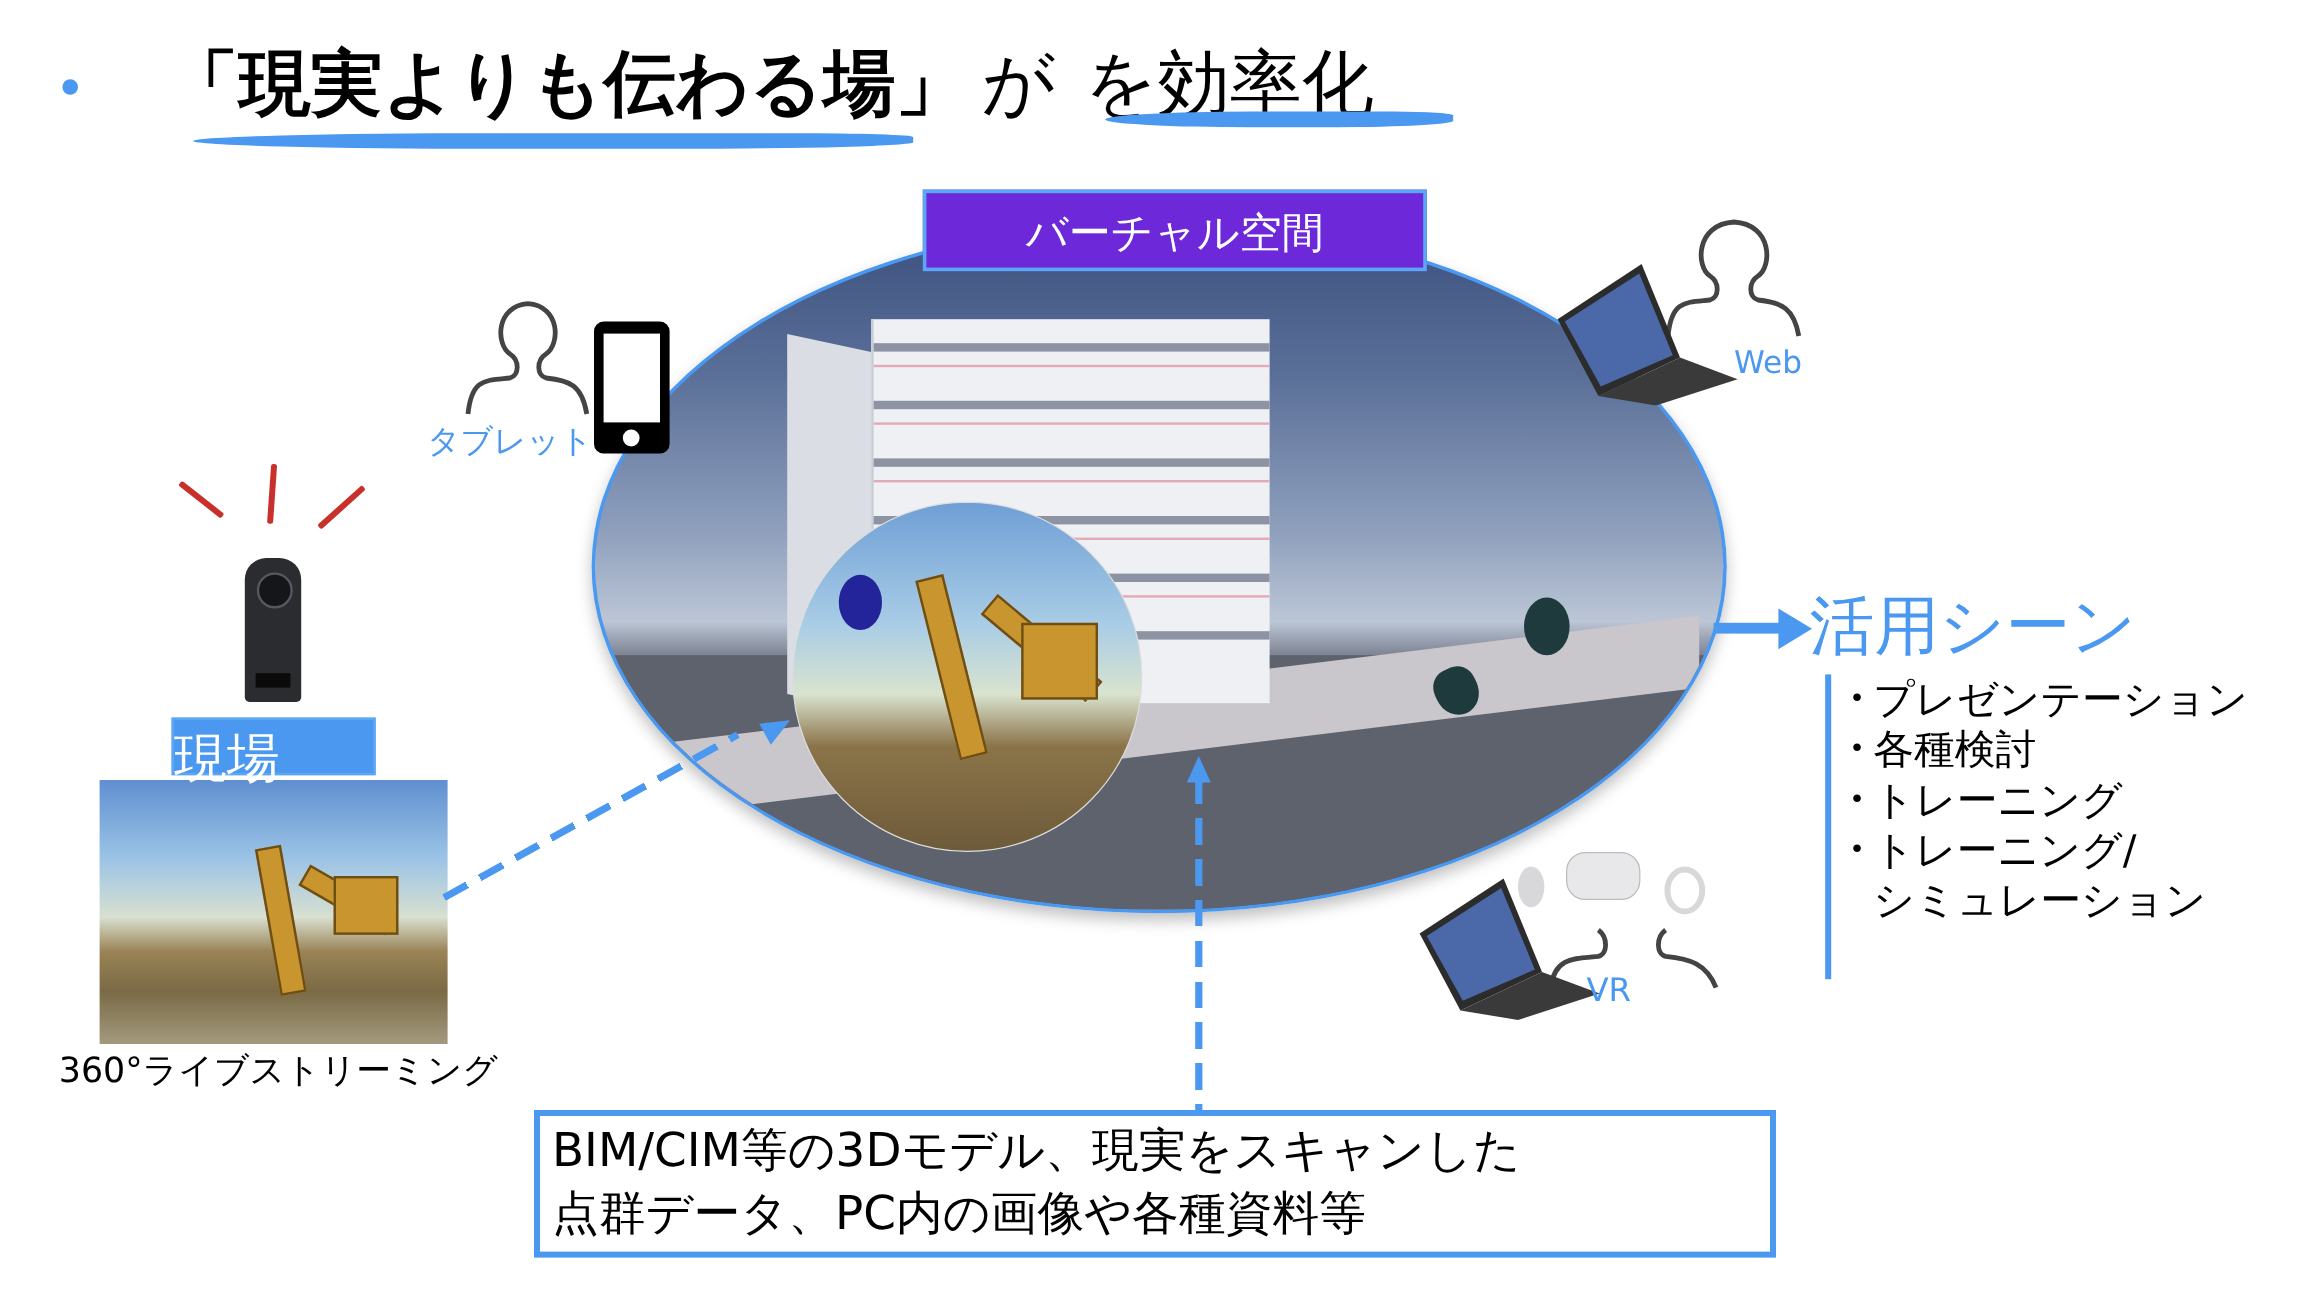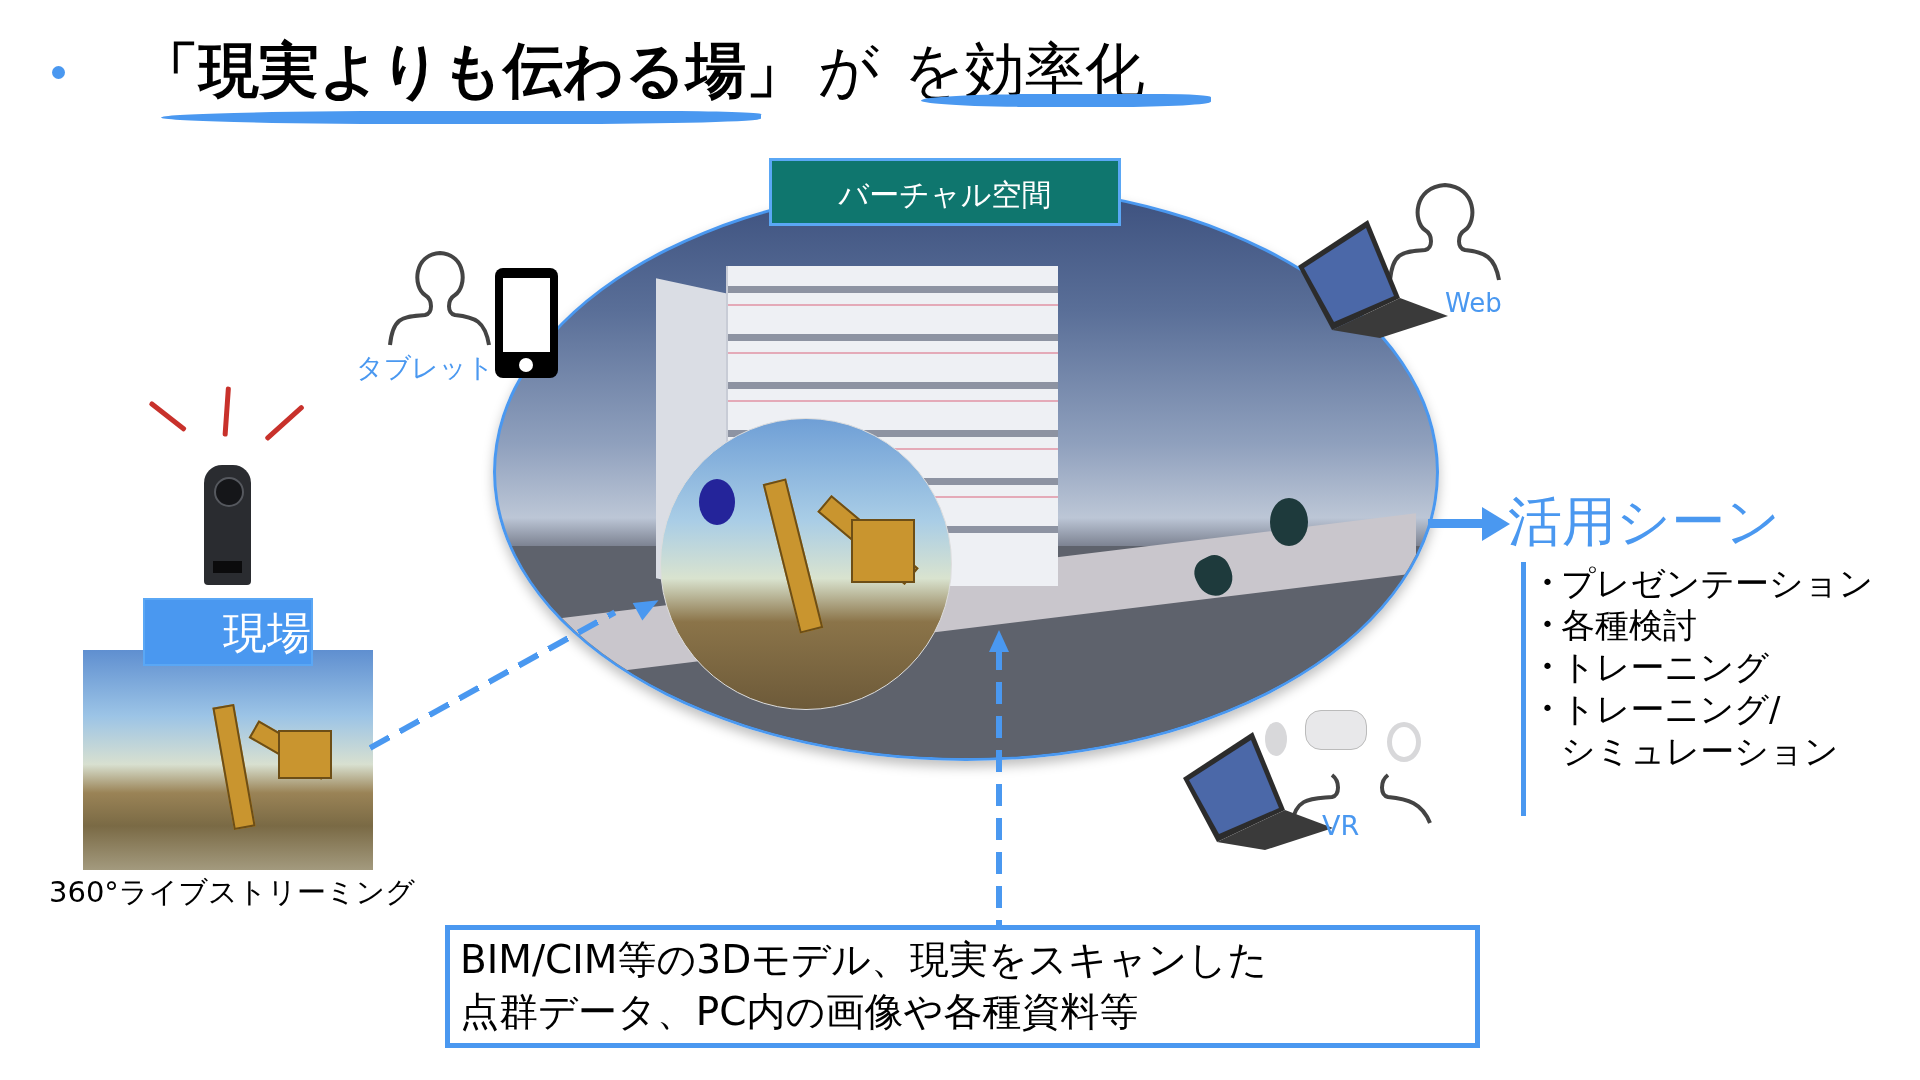--- a/index.html
+++ b/index.html
@@ -27,26 +27,26 @@
   .pink-line { position:absolute; left:0; width:100%; height:2px; background:#e4aab8; }
   .avatar-head { left:774px; top:312px; width:38px; height:48px; border-radius:50%; background:#1e3a3c; }
   .avatar-hand { left:700px; top:370px; width:36px; height:40px; border-radius:40% 40% 50% 50%; background:#1e3a3c; transform:rotate(-25deg); }
 
   
   .sphere { left:660px; top:418px; width:290px; height:290px; border-radius:50%; overflow:hidden;
             background: linear-gradient(180deg,#6f9fd6 0%,#a9cde6 35%,#d9e3cf 55%,#8b7449 70%,#6d5a39 100%);
             border:1px solid #ddd; }
 
   
-  .vlabel { left:769px; top:158px; width:352px; height:68px; background:#0f766e; border:3px solid #5aa7f5;
-            color:#fff; font-size:30px; line-height:68px; text-align:center; box-sizing:border-box; }
-
-  
-  .site-label { left:143px; top:598px; width:170px; height:68px; background:#4a98f0; color:#fff;
-                font-size:44px; line-height:66px; text-align:right; z-index:3; border:2px solid #5aa7f5; box-sizing:border-box; }
+  .vlabel { left:769px; top:158px; width:420px; height:68px; background:#6d28d9; border:3px solid #5aa7f5;
+            color:#fff; font-size:35px; line-height:68px; text-align:center; box-sizing:border-box; }
+
+  
+  .site-label { left:143px; top:598px; width:170px; height:48px; background:#4a98f0; color:#fff;
+                font-size:44px; line-height:66px; text-align:left; z-index:3; border:2px solid #5aa7f5; box-sizing:border-box; }
   .site-photo { left:83px; top:650px; width:290px; height:220px;
                 background: linear-gradient(180deg,#5f8fd0 0%,#9cc4e6 30%,#d8e0d0 52%,#9a8356 65%,#7a6a45 80%,#a39a7e 100%); }
   .excavator-arm { position:absolute; background:#c9952f; border:2px solid #6d4e16; }
   .caption-360 { left:30px; top:872px; font-size:29px; line-height:40px; white-space:nowrap;margin-left:19px; }
 
   
   .camera { left:204px; top:465px; width:47px; height:120px; background:#2a2c30; border-radius:18px 18px 4px 4px; }
   .camera-lens { position:absolute; left:10px; top:12px; width:26px; height:26px; border-radius:50%; background:#151619; border:2px solid #55585e; }
   .camera-screen { position:absolute; left:9px; top:96px; width:29px; height:12px; background:#0b0b0c; }
   .ray { position:absolute; height:5px; background:#c8312b; border-radius:2px; transform-origin:left center; }

